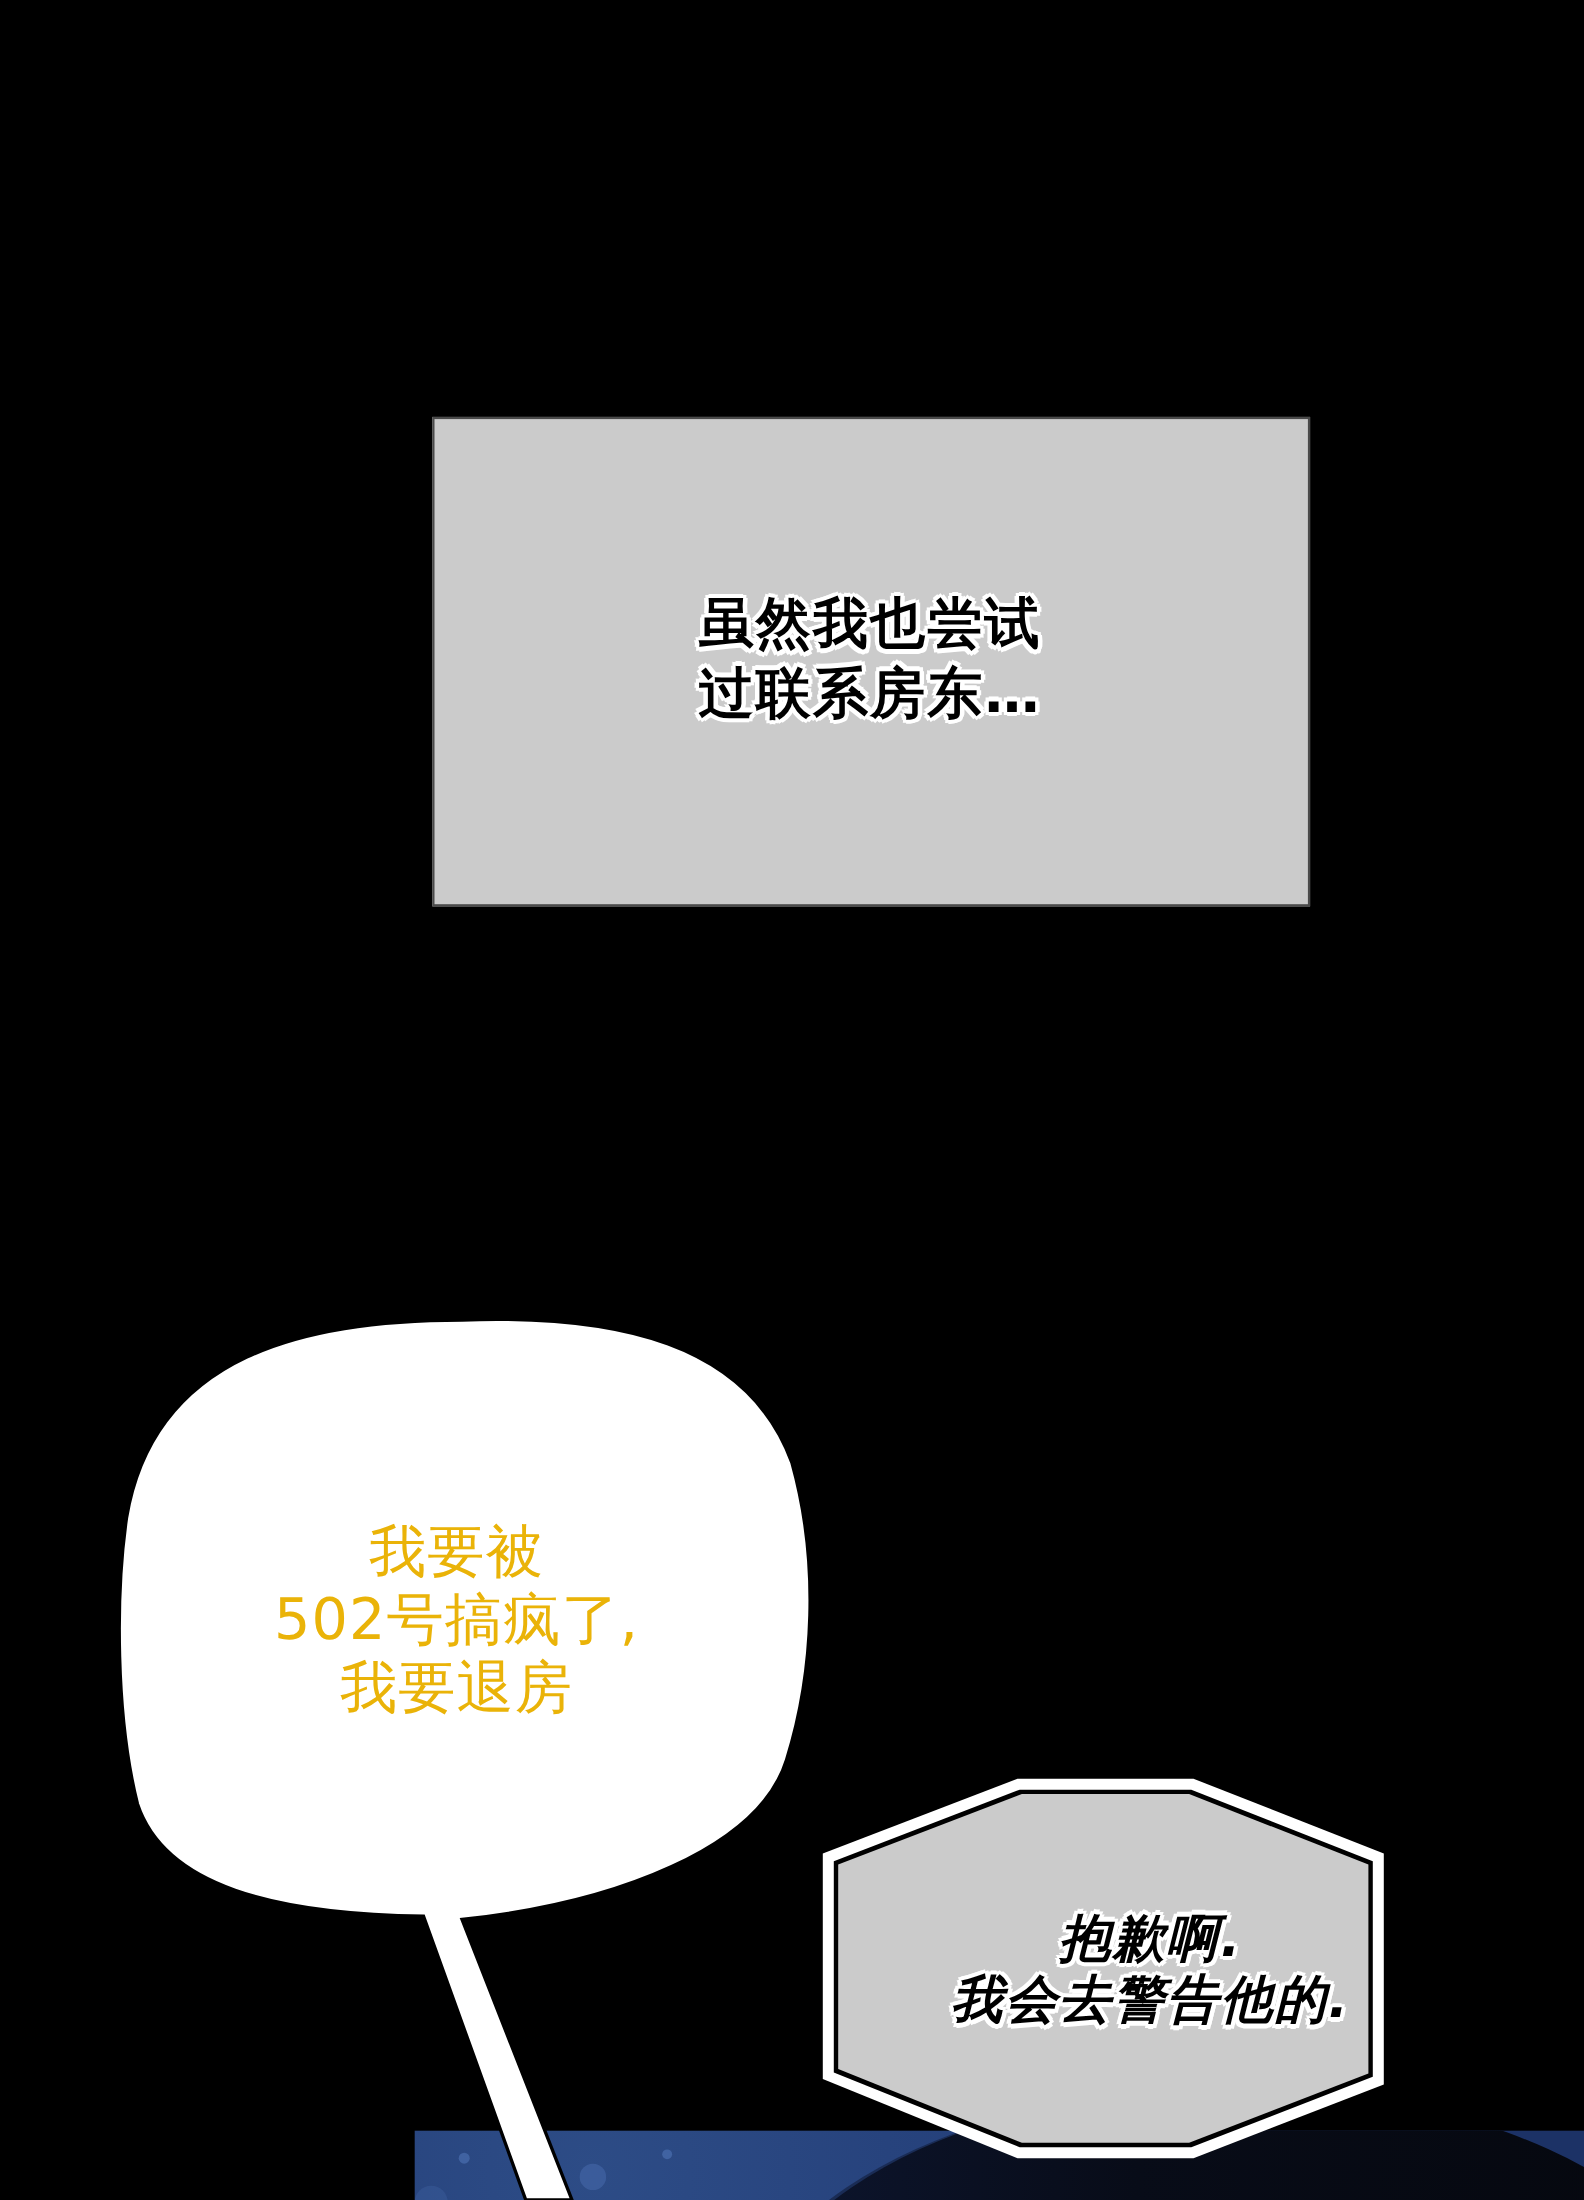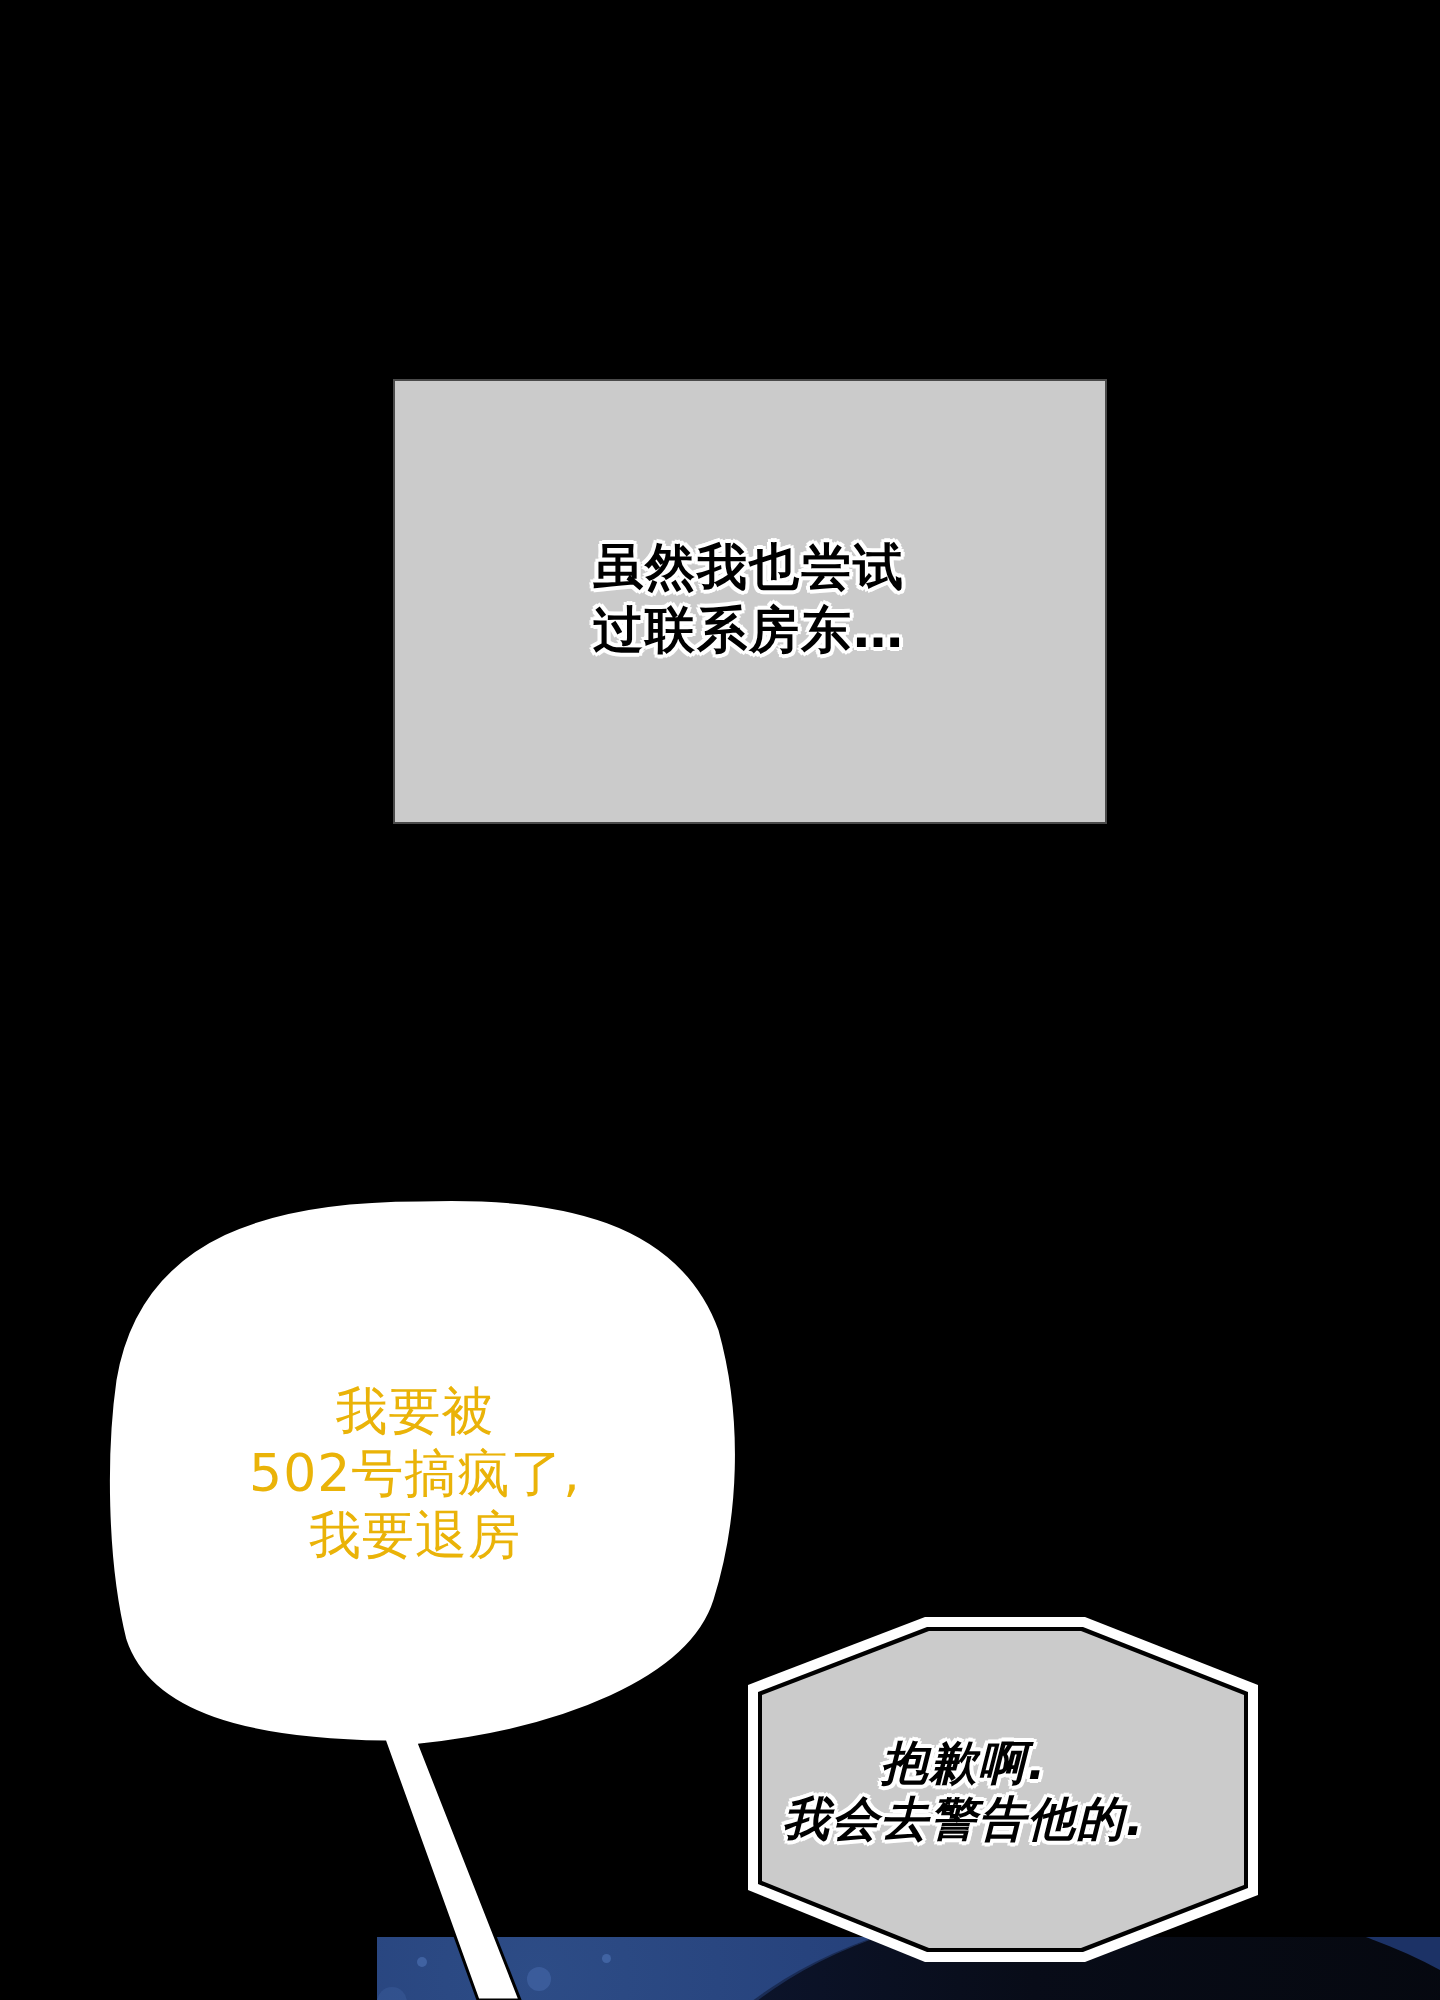--- a/index.html
+++ b/index.html
@@ -1,19 +1,19 @@
 <!DOCTYPE html>
 <html><head>
 <meta charset="utf-8">
 <style>
   html, body { margin: 0; padding: 0; background: #000; }
   body { width: 1440px; height: 2000px; position: relative; overflow: hidden;
          font-family: "DejaVu Sans", sans-serif; }
   .narration-box {
-    position: absolute; left: 393px; top: 379px; width: 714px; height: 445px;
+    position: absolute; left: 393px; top: 379px; width: 798px; height: 445px;
     background: #cbcbcb; border: 2px solid #4a4a4a; box-sizing: border-box;
     display: flex; align-items: center; justify-content: center;
   }
   .outlined-text {
     font-weight: bold; color: #000; text-align: center;
     font-size: 50px; line-height: 63px; letter-spacing: 2px;
     text-shadow:
       -4px 0 #fff, 4px 0 #fff, 0 -4px #fff, 0 4px #fff,
       -3px -3px #fff, 3px -3px #fff, -3px 3px #fff, 3px 3px #fff;
     white-space: pre-line;
@@ -34,21 +34,21 @@
 
   .speech-bubble-svg { position: absolute; left: 0; top: 0; }
   .speech-text {
     position: absolute; left: 150px; top: 1380px; width: 530px; text-align: center;
     font-size: 52px; line-height: 62px; font-weight: normal; color: #eab308;
     white-space: pre-line; letter-spacing: 1px;
   }
 
   .hex-svg { position: absolute; left: 0; top: 0; }
   .hex-text {
-    position: absolute; left: 744px; top: 1735px; width: 440px; text-align: center;
+    position: absolute; left: 826px; top: 1735px; width: 440px; text-align: center;
     font-style: italic;
   }
   .hex-text .outlined-text { font-size: 47px; line-height: 56px; }
 </style>
 </head>
 <body>
 
 <div class="narration-box">
   <div class="outlined-text">虽然我也尝试
 过联系房东…</div>

